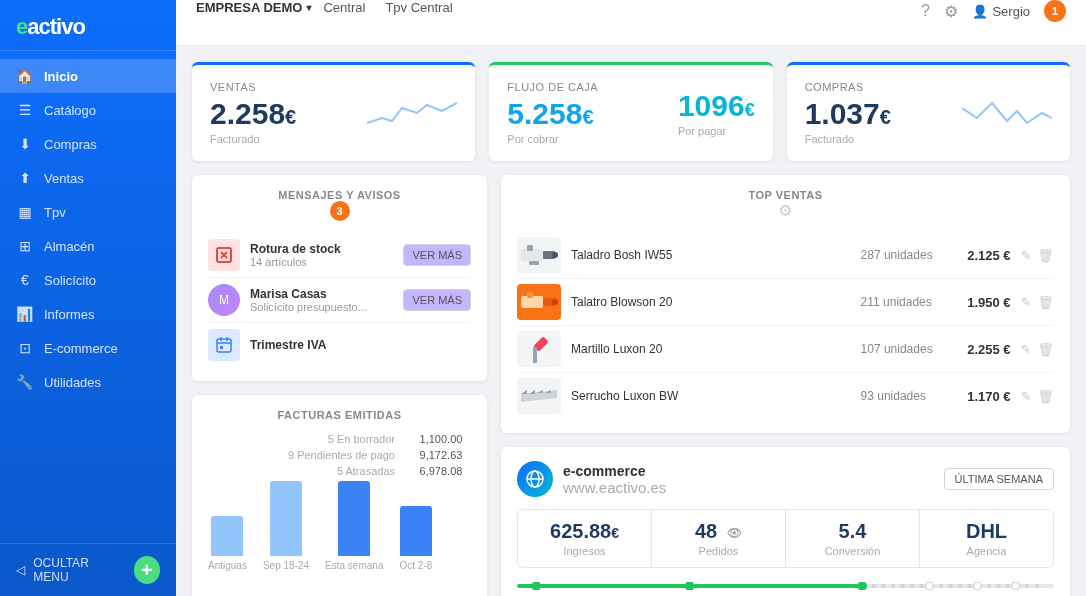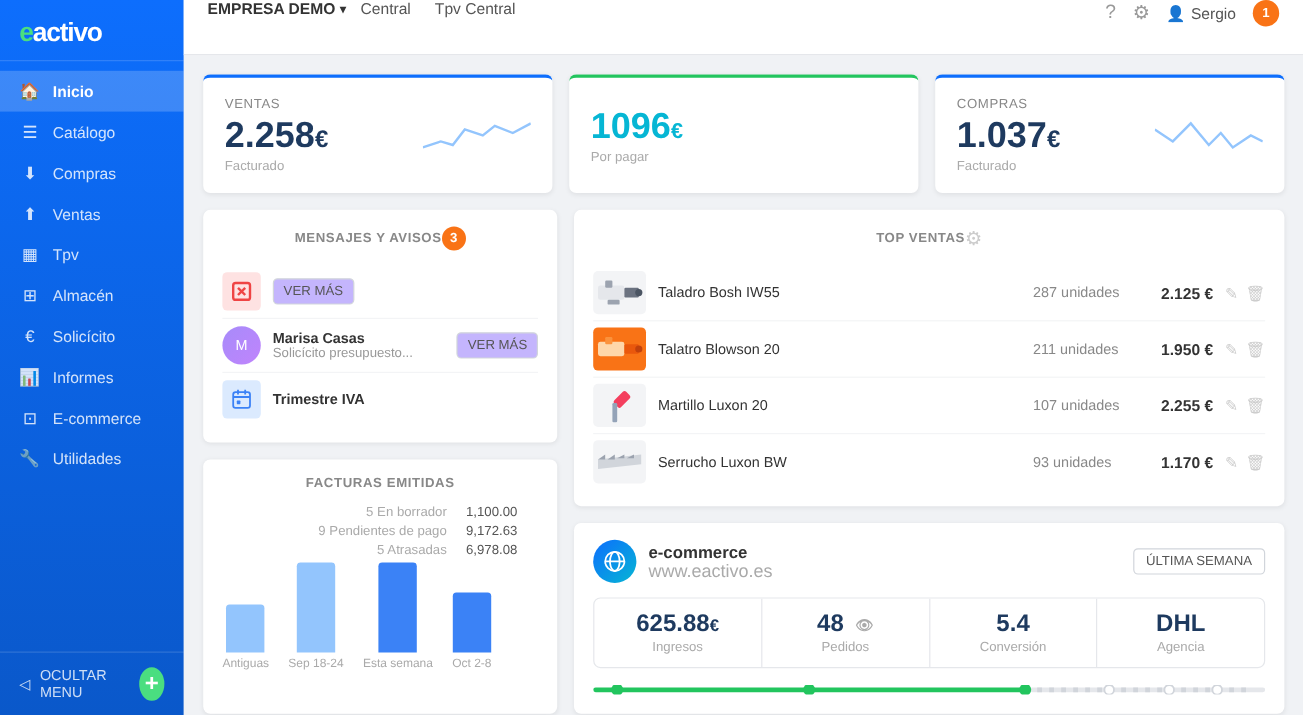--- a/index.html
+++ b/index.html
@@ -1,20 +1,20 @@
 <!DOCTYPE html>
 <html><head>
   <meta charset="utf-8">
   <style>
     * { box-sizing: border-box; margin: 0; padding: 0; }
     body { font-family: 'Segoe UI', Arial, sans-serif; background: #f0f2f5; display: flex; height: 596px; overflow: hidden; font-size: 13px; }
 
     
     .sidebar {
-      width: 153px;
+      width: 176px;
       background: linear-gradient(180deg, #0d6efd 0%, #0a58ca 100%);
       display: flex;
       flex-direction: column;
       height: 596px;
       flex-shrink: 0;
       justify-content: flex-end;
     }
     .sidebar-logo {
       padding: 14px 16px 10px;
       border-bottom: 1px solid rgba(255,255,255,0.15);
@@ -86,21 +86,21 @@
     
     .middle-row { display: flex; gap: 14px; flex: 1; }
     .left-col { display: flex; flex-direction: column; gap: 14px; flex: 0 0 295px; }
     .right-col { flex: 1; display: flex; flex-direction: column; gap: 14px; }
 
     
     .card {
       background: white; border-radius: 6px; padding: 14px 16px;
       box-shadow: 0 1px 4px rgba(0,0,0,0.07);
     }
-    .card-header { display: flex; align-items: center; justify-content: center; margin-bottom: 12px; }
+    .card-header { display: flex; align-items: center; justify-content: flex-end; margin-bottom: 12px; flex-direction: column; }
     .card-title { font-size: 11px; text-transform: uppercase; color: #888; font-weight: 600; letter-spacing: 0.5px; }
     .badge-orange {
       background: #f97316; color: white; border-radius: 50%;
       width: 20px; height: 20px; display: flex; align-items: center; justify-content: center;
       font-size: 11px; font-weight: bold;
     }
     .msg-item { display: flex; align-items: center; gap: 10px; padding: 6px 0; border-bottom: 1px solid #f3f4f6; }
     .msg-item:last-child { border-bottom: none; }
     .msg-icon { width: 32px; height: 32px; background: #fee2e2; border-radius: 4px; display: flex; align-items: center; justify-content: center; flex-shrink: 0; }
     .msg-icon.blue { background: #dbeafe; }
@@ -111,21 +111,21 @@
     .ver-mas-btn {
       padding: 4px 8px; border: 1px solid #d1d5db; border-radius: 4px;
       background: #c4b5fd; font-size: 11px; color: #555; cursor: pointer; white-space: nowrap;
     }
 
     
     .invoices-card { flex: 1; }
     .invoice-stats { font-size: 11px; color: #888; text-align: right; }
     .invoice-row { display: flex; justify-content: flex-end; gap: 16px; margin-bottom: 4px; }
     .inv-label { color: #aaa; }
-    .inv-value { color: #555; font-weight: 500; min-width: 60px; text-align: left; }
+    .inv-value { color: #555; font-weight: 500; min-width: 60px; text-align: center; }
     .bar-chart { display: flex; align-items: flex-end; gap: 16px; padding: 8px 0 0; height: 90px; }
     .bar-group { display: flex; flex-direction: column; align-items: center; gap: 4px; }
     .bar { background: #93c5fd; border-radius: 3px 3px 0 0; width: 32px; }
     .bar.dark { background: #3b82f6; }
     .bar-label { font-size: 10px; color: #aaa; }
 
     
     .top-ventas-card { }
     .gear-btn { color: #ccc; font-size: 16px; cursor: pointer; }
     .product-item { display: flex; align-items: center; gap: 10px; padding: 5px 0; border-bottom: 1px solid #f3f4f6; }
@@ -248,20 +248,27 @@
           </div>
           <div class="kpi-sub">Facturado</div>
         </div>
         <svg class="kpi-chart" viewBox="0 0 90 40">
           <polyline class="sparkline" points="0,30 15,25 25,28 35,15 50,20 60,12 75,18 90,10"></polyline>
         </svg>
       </div>
 
       <div class="kpi-card green">
         <div>
+          <div class="kpi-label">FLUJO DE CAJA</div>
+          <div class="kpi-value" style="color:#0ea5e9;">
+            <span>5.258</span><span class="euro" style="font-size:20px;">€</span>
+          </div>
+          <div class="kpi-sub">Por cobrar</div>
+        </div>
+        <div>
           <div class="kpi-value2">
             <span>1096</span><span style="font-size:18px;">€</span>
           </div>
           <div class="kpi-sub">Por pagar</div>
         </div>
       </div>
 
       <div class="kpi-card">
         <div>
           <div class="kpi-label">COMPRAS</div>
@@ -286,20 +293,24 @@
             <div class="badge-orange">3</div>
           </div>
 
           <div class="msg-item">
             <div class="msg-icon">
               <svg width="18" height="18" viewBox="0 0 18 18">
                   <rect x="2" y="2" width="14" height="14" rx="2" fill="none" stroke="#ef4444" stroke-width="2"></rect>
                   <line x1="6" y1="6" x2="12" y2="12" stroke="#ef4444" stroke-width="2"></line>
                   <line x1="12" y1="6" x2="6" y2="12" stroke="#ef4444" stroke-width="2"></line>
                 </svg>
+            </div>
+            <div class="msg-content">
+              <div class="msg-title">Rotura de stock</div>
+              <div class="msg-sub">14 artículos</div>
             </div>
             <button class="ver-mas-btn">VER MÁS</button>
           </div>
 
           <div class="msg-item">
             <div class="msg-avatar" style="background: linear-gradient(135deg, #a78bfa, #c084fc);">M</div>
             <div class="msg-content">
               <div class="msg-title">Marisa Casas</div>
               <div class="msg-sub">Solicícito presupuesto...</div>
             </div>

